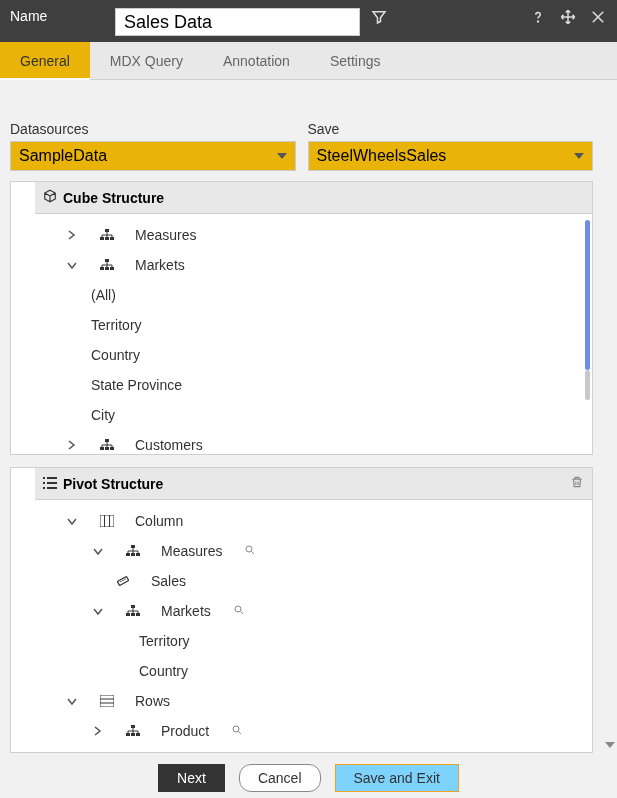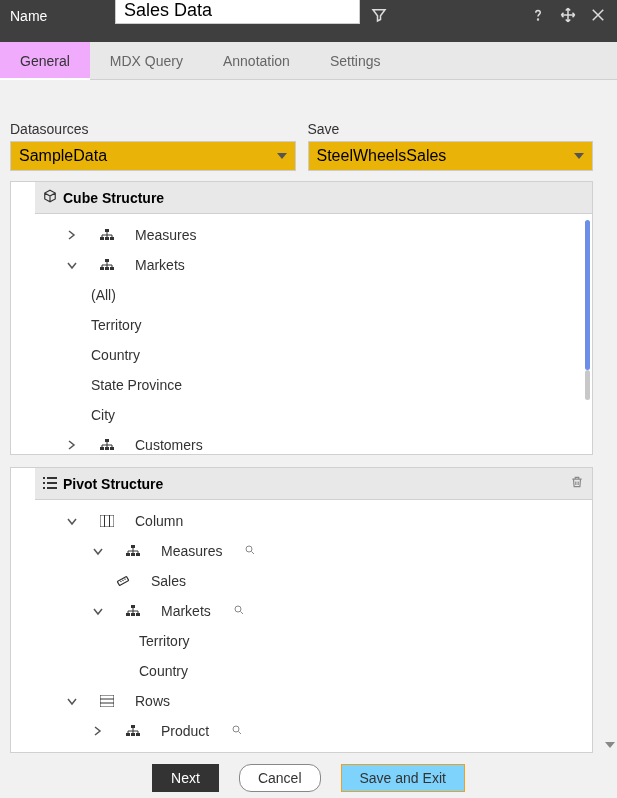--- a/index.html
+++ b/index.html
@@ -1,24 +1,24 @@
 <!DOCTYPE html>
 <html><head>
 <meta charset="utf-8">
 <style>
 * { box-sizing: border-box; margin: 0; padding: 0; font-family: Arial, sans-serif; }
 body { width: 617px; height: 798px; background: #f1f1f1; display: flex; flex-direction: column; }
-.header { background: #3f3f3f; height: 42px; display: flex; align-items: flex-end; padding: 18px 10px; gap: 10px; }
+.header { background: #3f3f3f; height: 42px; display: flex; align-items: flex-start; padding: 8px 10px; gap: 10px; }
 .header-label { color: #fff; font-size: 14px; width: 95px; }
 .name-input { width: 245px; height: 28px; padding: 0 8px; font-size: 18px; border: 1px solid #ccc; }
 .header-icons { margin-left: auto; display: flex; gap: 12px; align-items: center; }
 .header-icon svg { display: block; }
 .tabs { background: #e8e8e8; height: 38px; display: flex; align-items: center; border-bottom: 1px solid #d0d0d0; }
 .tab { padding: 0 20px; height: 38px; line-height: 38px; font-size: 14px; color: #666; cursor: pointer; }
-.tab.active { background: #f0abfc; color: #333; border-bottom: 2px solid #fff; }
+.tab.active { background: #eab308; color: #333; border-bottom: 2px solid #fff; }
 .content { flex: 1; padding: 8px 10px; overflow: hidden; display: flex; flex-direction: column; position: relative; }
 .content-scroll { position: absolute; right: 0; top: 0; width: 14px; height: 100%; display: flex; flex-direction: column; justify-content: flex-end; align-items: center; }
 .content-main { margin-right: 14px; display: flex; flex-direction: column; height: 100%; margin-top: 33px; }
 .selects-row { display: flex; gap: 12px; margin-bottom: 10px; }
 .select-group { flex: 1; }
 .select-label { font-size: 14px; color: #333; margin-bottom: 4px; display: block; }
 .select-box { display: flex; align-items: center; justify-content: space-between; background: #eab308; border: 1px solid #ccc; height: 30px; padding: 0 8px; font-size: 16px; cursor: pointer; }
 .panel { background: #fff; border: 1px solid #d0d0d0; margin-bottom: 12px; display: flex; flex-direction: column; padding-left: 24px; }
 .panel-header { background: #e8e8e8; border-bottom: 1px solid #d0d0d0; height: 32px; display: flex; align-items: center; padding: 0 8px; font-size: 14px; font-weight: bold; gap: 6px; }
 .panel-header .spacer { flex: 1; }
@@ -28,21 +28,21 @@
 .scroll-thumb { width: 5px; background: #6c8de8; border-radius: 3px; position: absolute; top: 0; height: 150px; }
 .scroll-thumb2 { top: 150px; height: 30px; background: #c8c8c8; }
 .tree-row { display: flex; align-items: center; height: 30px; padding-left: 10px; font-size: 14px; color: #333; gap: 20px; cursor: pointer; }
 .indent-1 { padding-left: 30px; }
 .indent-2 { padding-left: 56px; }
 .indent-3 { padding-left: 80px; }
 .indent-4 { padding-left: 104px; }
 .expand-icon { width: 14px; display: inline-flex; justify-content: center; }
 .node-icon { width: 16px; display: inline-flex; justify-content: center; }
 .magnify { color: #888; font-size: 12px; margin-left: 2px; }
-.footer { height: 40px; display: flex; justify-content: center; align-items: center; gap: 20px; padding: 6px 0; }
+.footer { height: 40px; display: flex; justify-content: center; align-items: center; gap: 14px; padding: 6px 0; }
 .btn { height: 28px; padding: 0 18px; border: 1px solid #888; font-size: 14px; cursor: pointer; }
 .btn-next { background: #333; color: #fff; border-color: #333; }
 .btn-cancel { background: #fff; color: #333; border-radius: 12px; }
 .btn-save { background: #7dd3fc; color: #333; border-color: #f0a020; }
 .triangle-down { width: 0; height: 0; border-left: 5px solid transparent; border-right: 5px solid transparent; border-top: 6px solid #555; }
 .scroll-down-arrow { width: 0; height: 0; border-left: 5px solid transparent; border-right: 5px solid transparent; border-top: 6px solid #888; margin-bottom: 10px; }
 </style>
 </head>
 <body>
 

